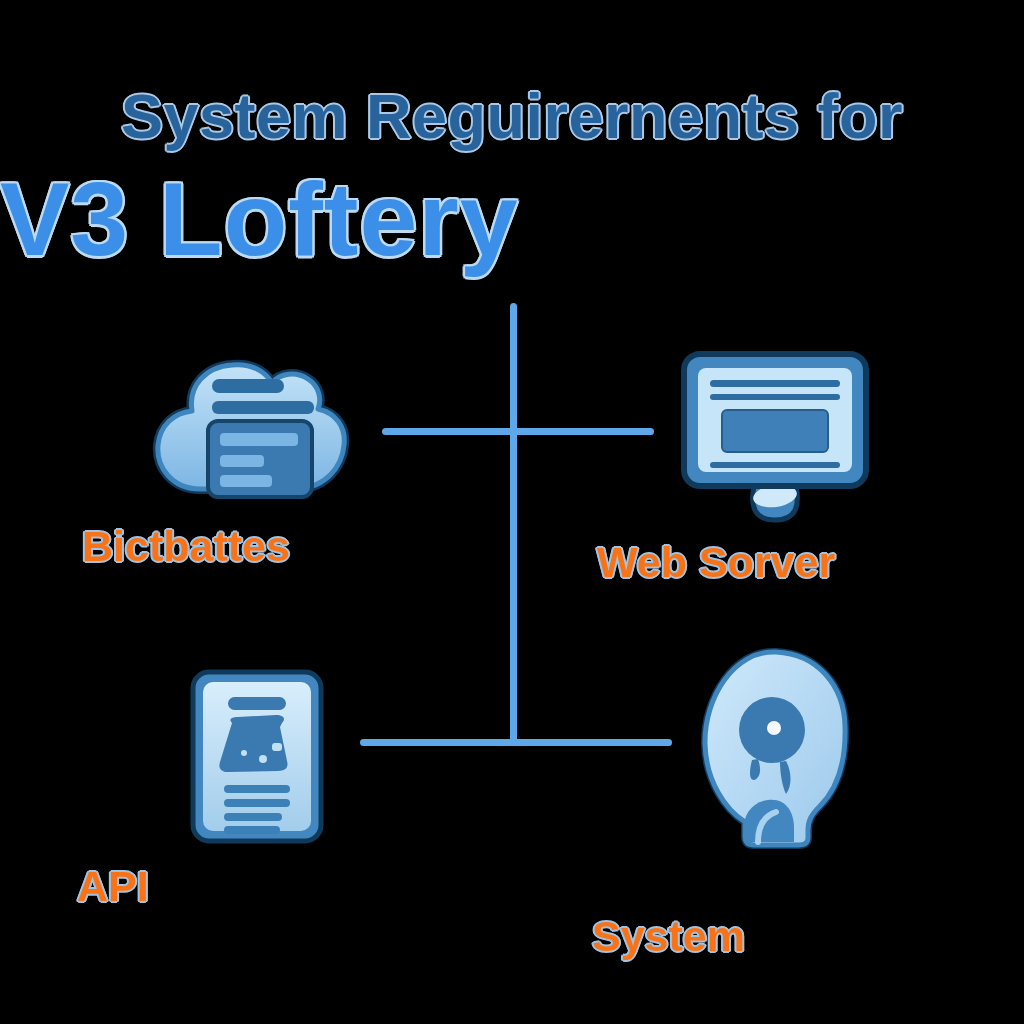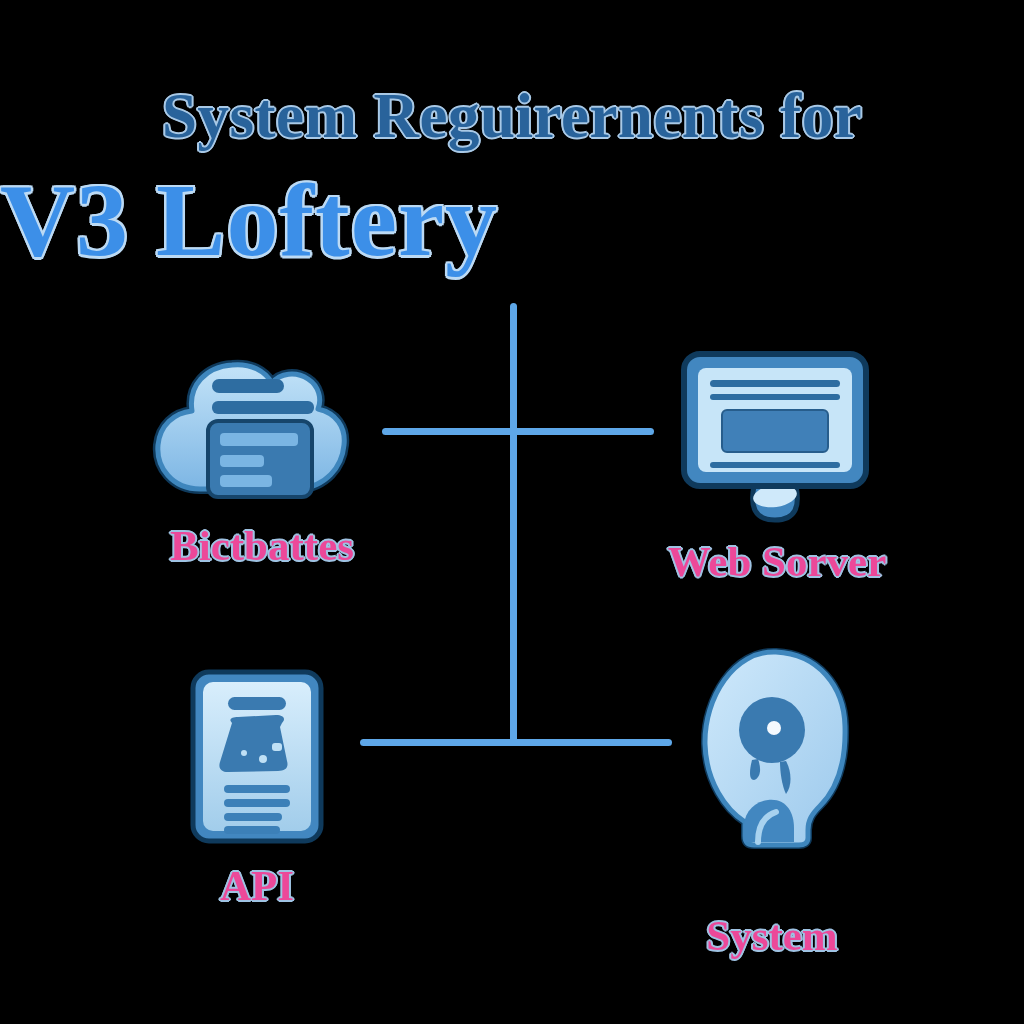--- a/index.html
+++ b/index.html
@@ -2,21 +2,21 @@
 <html><head>
 <meta charset="utf-8">
 <style>
   html, body { margin: 0; padding: 0; background: #000; }
   .canvas {
     position: relative;
     width: 916px;
     height: 1024px;
     background: #000000;
     overflow: hidden;
-    font-family: Liberation Serif, serif;
+    font-family: Liberation Sans, sans-serif;
   }
   .title-line1 {
     position: absolute;
     top: 80px; left: 0; width: 1024px;
     text-align: center;
     font-size: 63px;
     font-weight: bold;
     color: #29639b;
     letter-spacing: 0.5px;
     text-shadow:
@@ -30,25 +30,24 @@
     font-size: 104px;
     font-weight: bold;
     color: #3c8fe8;
     letter-spacing: 1px;
     text-shadow:
       2.5px 0 #bcdaf4, -2.5px 0 #bcdaf4, 0 2.5px #bcdaf4, 0 -2.5px #bcdaf4,
       1.8px 1.8px #bcdaf4, -1.8px 1.8px #bcdaf4, 1.8px -1.8px #bcdaf4, -1.8px -1.8px #bcdaf4;
   }
   .node-label {
     position: absolute;
-    text-align: center;
     font-weight: bold;
     font-size: 43px;
     line-height: 1.22;
-    color: #ec4899;
+    color: #f97316;
     text-shadow:
       2px 0 #9fc3e3, -2px 0 #9fc3e3, 0 2px #9fc3e3, 0 -2px #9fc3e3,
       1.4px 1.4px #9fc3e3, -1.4px 1.4px #9fc3e3, 1.4px -1.4px #9fc3e3, -1.4px -1.4px #9fc3e3;
   }
   .label-top-left    { top: 520px; left:  82px; width: 360px; }
   .label-top-right   { top: 536px; left: 597px; width: 360px; }
   .label-bottom-left { top: 860px; left:  77px; width: 360px; }
   .label-bottom-right{ top: 858px; left: 592px; width: 360px; }
 
   .connector {

